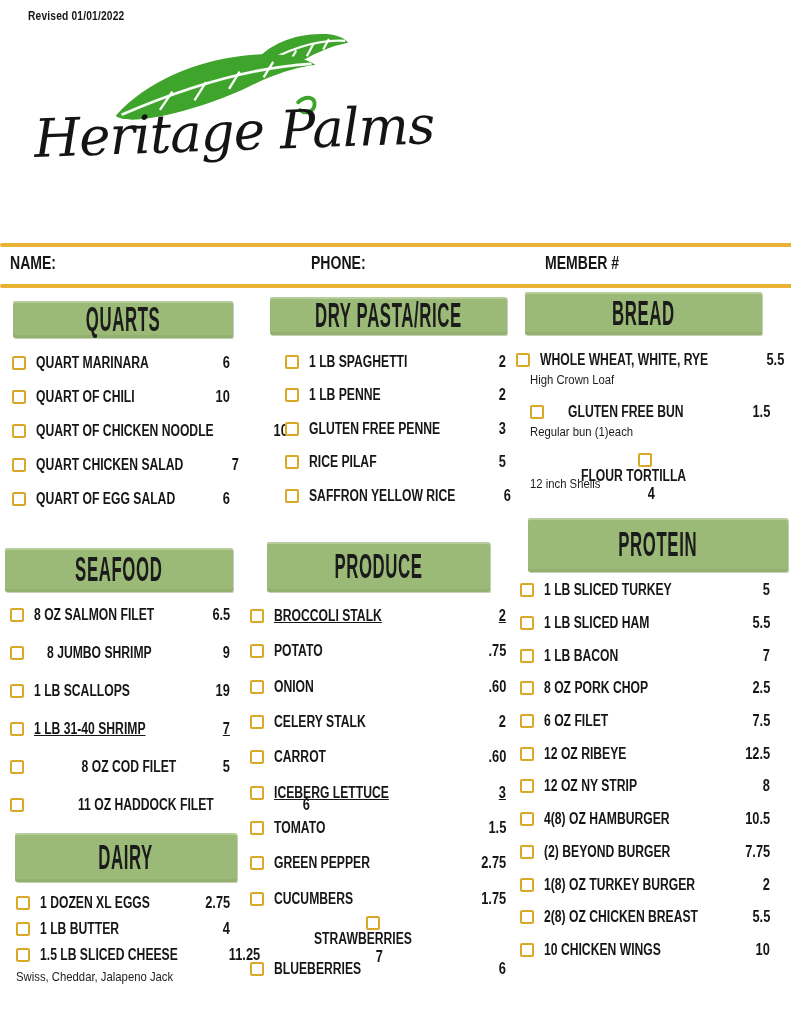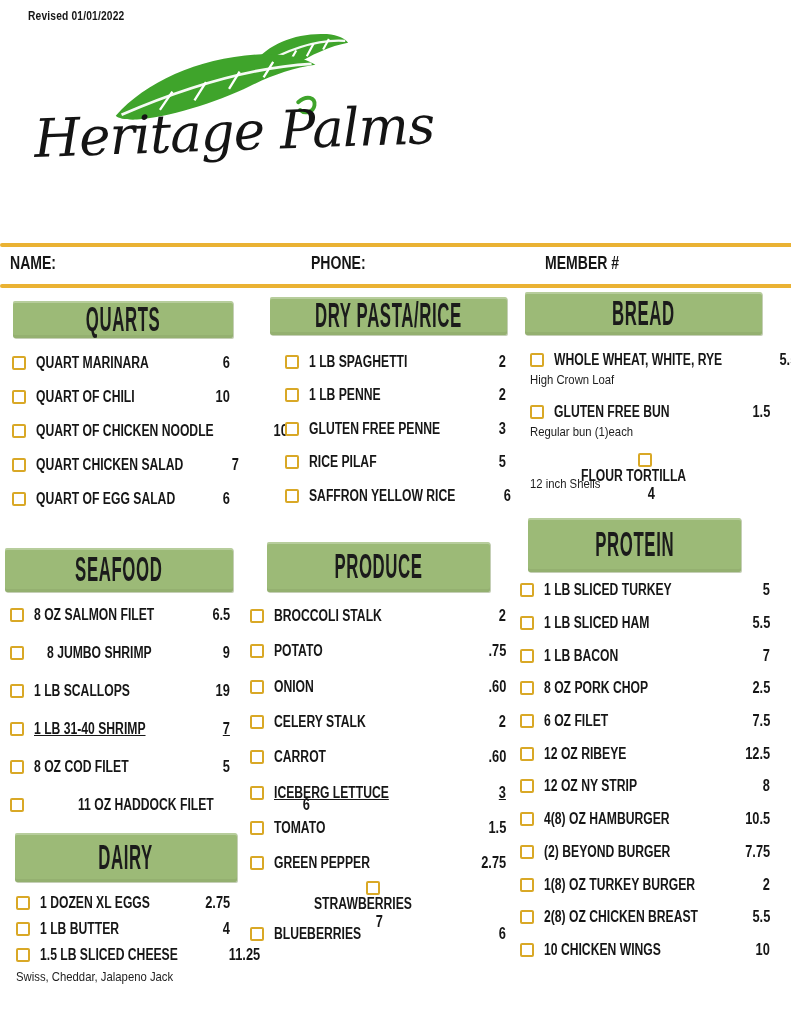--- a/index.html
+++ b/index.html
@@ -168,21 +168,21 @@
           <div class="row" style="height: 38px;">
             <span class="cb"></span>
             <span class="lbl">1 LB SCALLOPS</span>
             <span class="price">19</span>
           </div>
           <div class="row" style="height: 38px; text-decoration: underline;">
             <span class="cb"></span>
             <span class="lbl">1 LB 31-40 SHRIMP</span>
             <span class="price">7</span>
           </div>
-          <div class="row" style="height: 38px;">
+          <div class="row" style="height: 38px; text-align: right;">
             <span class="cb"></span>
             <span class="lbl">8 OZ COD FILET</span>
             <span class="price">5</span>
           </div>
           <div class="row" style="height: 38px; gap: 44px;">
             <span class="cb"></span>
             <span class="lbl">11 OZ HADDOCK FILET</span>
             <span class="price">6</span>
           </div>
         </div>
@@ -242,21 +242,21 @@
             <span class="lbl">SAFFRON YELLOW RICE</span>
             <span class="price">6</span>
           </div>
         </div>
       </section>
       <section class="menu-section" style="margin-top: 29px;">
         <div class="banner" style="width: 223px; margin-left: 22px; height: 50px;">
           <span class="banner-title">PRODUCE</span>
         </div>
         <div class="rows" style="padding-top: 7px; padding-left: 5px;">
-          <div class="row" style="height: 35.3px;">
+          <div class="row" style="height: 35.3px; text-decoration: underline;">
             <span class="cb"></span>
             <span class="lbl">BROCCOLI STALK</span>
             <span class="price">2</span>
           </div>
           <div class="row" style="height: 35.3px;">
             <span class="cb"></span>
             <span class="lbl">POTATO</span>
             <span class="price">.75</span>
           </div>
           <div class="row" style="height: 35.3px;">
@@ -281,62 +281,67 @@
           </div>
           <div class="row" style="height: 35.3px;">
             <span class="cb"></span>
             <span class="lbl">TOMATO</span>
             <span class="price">1.5</span>
           </div>
           <div class="row" style="height: 35.3px;">
             <span class="cb"></span>
             <span class="lbl">GREEN PEPPER</span>
             <span class="price">2.75</span>
+          </div>
+          <div class="row" style="height: 35.3px;">
+            <span class="cb"></span>
+            <span class="lbl">CUCUMBERS</span>
+            <span class="price">1.75</span>
           </div>
           <div class="row" style="height: 35.3px; flex-direction: column;">
             <span class="cb"></span>
             <span class="lbl">STRAWBERRIES</span>
             <span class="price">7</span>
           </div>
           <div class="row" style="height: 35.3px;">
             <span class="cb"></span>
             <span class="lbl">BLUEBERRIES</span>
             <span class="price">6</span>
           </div>
         </div>
       </section>
     </div>
   <div class="col col-3">
       <section class="menu-section" style="margin-top: 292px;">
         <div class="banner" style="width: 237px; margin-left: 10px; height: 43px;">
           <span class="banner-title">BREAD</span>
         </div>
         <div class="rows" style="padding-top: 14px; padding-left: 15px;">
-          <div class="row" style="height: 22px;">
+          <div class="row" style="height: 22px; justify-content: center;">
             <span class="cb"></span>
             <span class="lbl">WHOLE WHEAT, WHITE, RYE</span>
             <span class="price">5.5</span>
           </div>
           <div class="note" style="margin-bottom: 14px;">High Crown Loaf</div>
-          <div class="row" style="height: 22px;">
+          <div class="row" style="height: 22px; gap: 14px;">
             <span class="cb"></span>
             <span class="lbl">GLUTEN FREE BUN</span>
             <span class="price">1.5</span>
           </div>
           <div class="note" style="margin-bottom: 14px;">Regular bun (1)each</div>
           <div class="row" style="height: 22px; flex-direction: column;">
             <span class="cb"></span>
             <span class="lbl">FLOUR TORTILLA</span>
             <span class="price">4</span>
           </div>
           <div class="note" style="margin-bottom: 14px;">12 inch Shells</div>
         </div>
       </section>
       <section class="menu-section" style="margin-top: 27px;">
-        <div class="banner" style="width: 213px; margin-left: 13px; height: 54px;">
+        <div class="banner" style="width: 260px; margin-left: 13px; height: 54px;">
           <span class="banner-title">PROTEIN</span>
         </div>
         <div class="rows" style="padding-top: 2px; padding-left: 5px;">
           <div class="row" style="height: 32.7px;">
             <span class="cb"></span>
             <span class="lbl">1 LB SLICED TURKEY</span>
             <span class="price">5</span>
           </div>
           <div class="row" style="height: 32.7px;">
             <span class="cb"></span>

